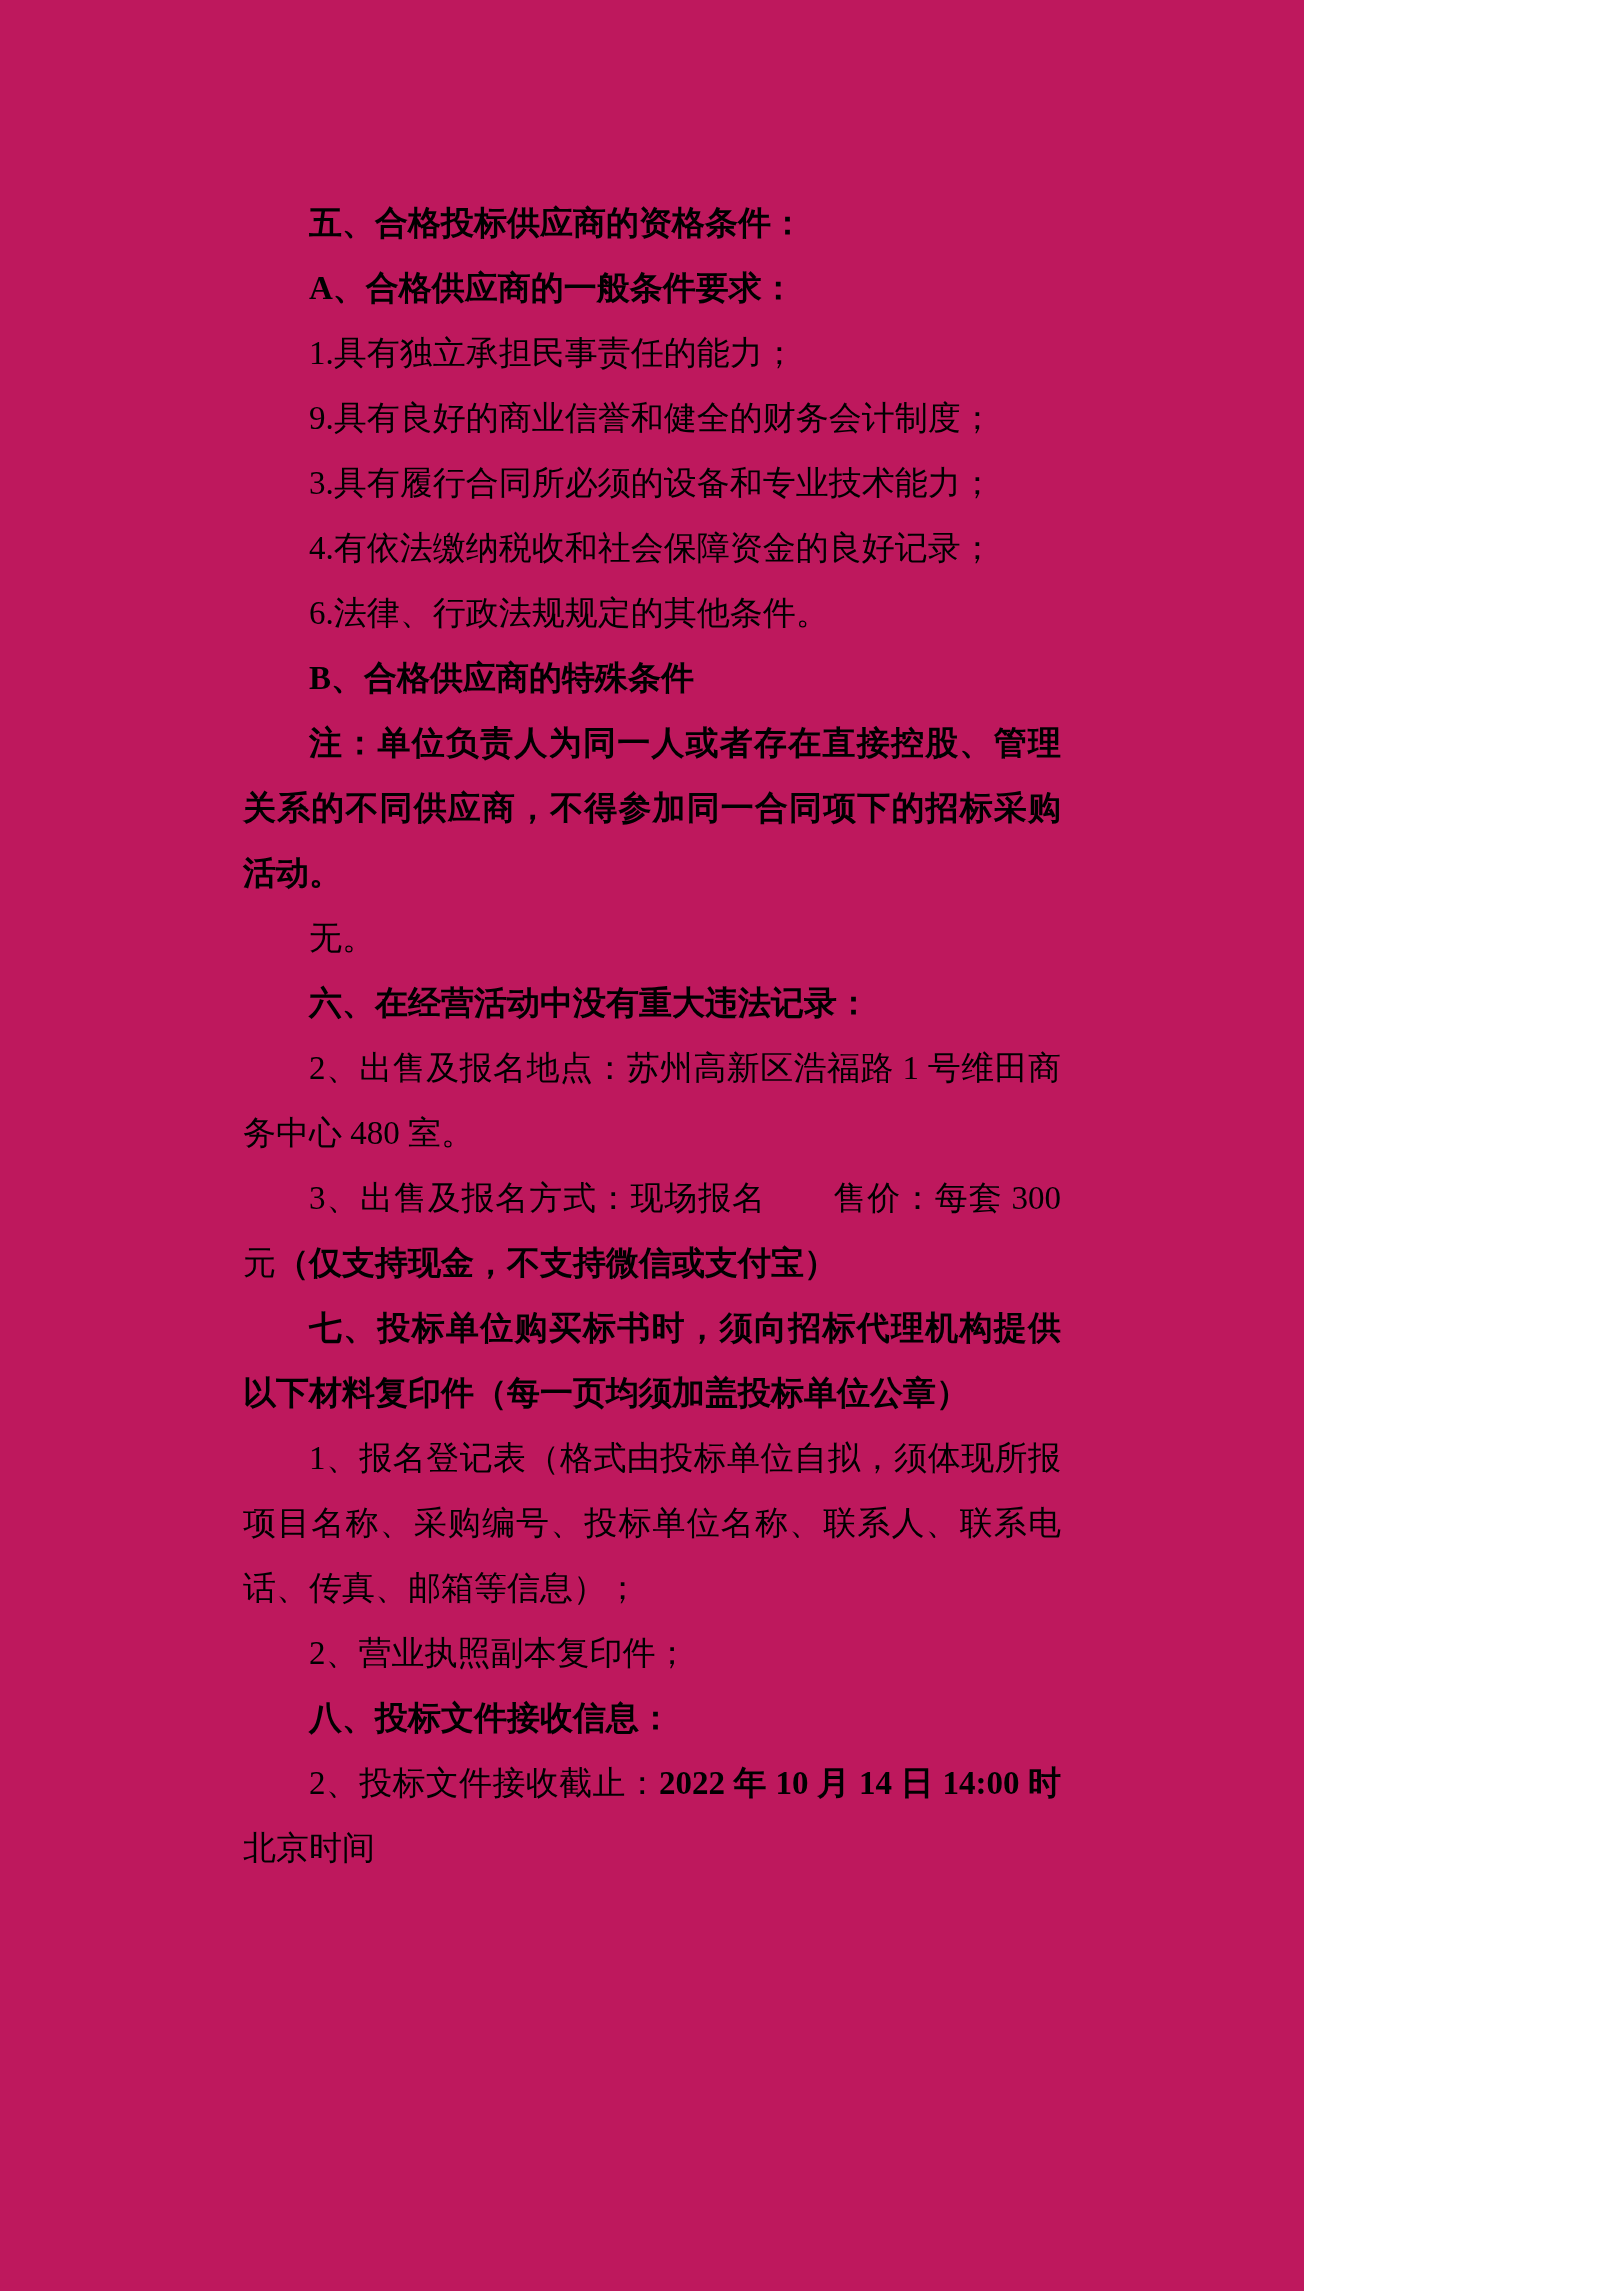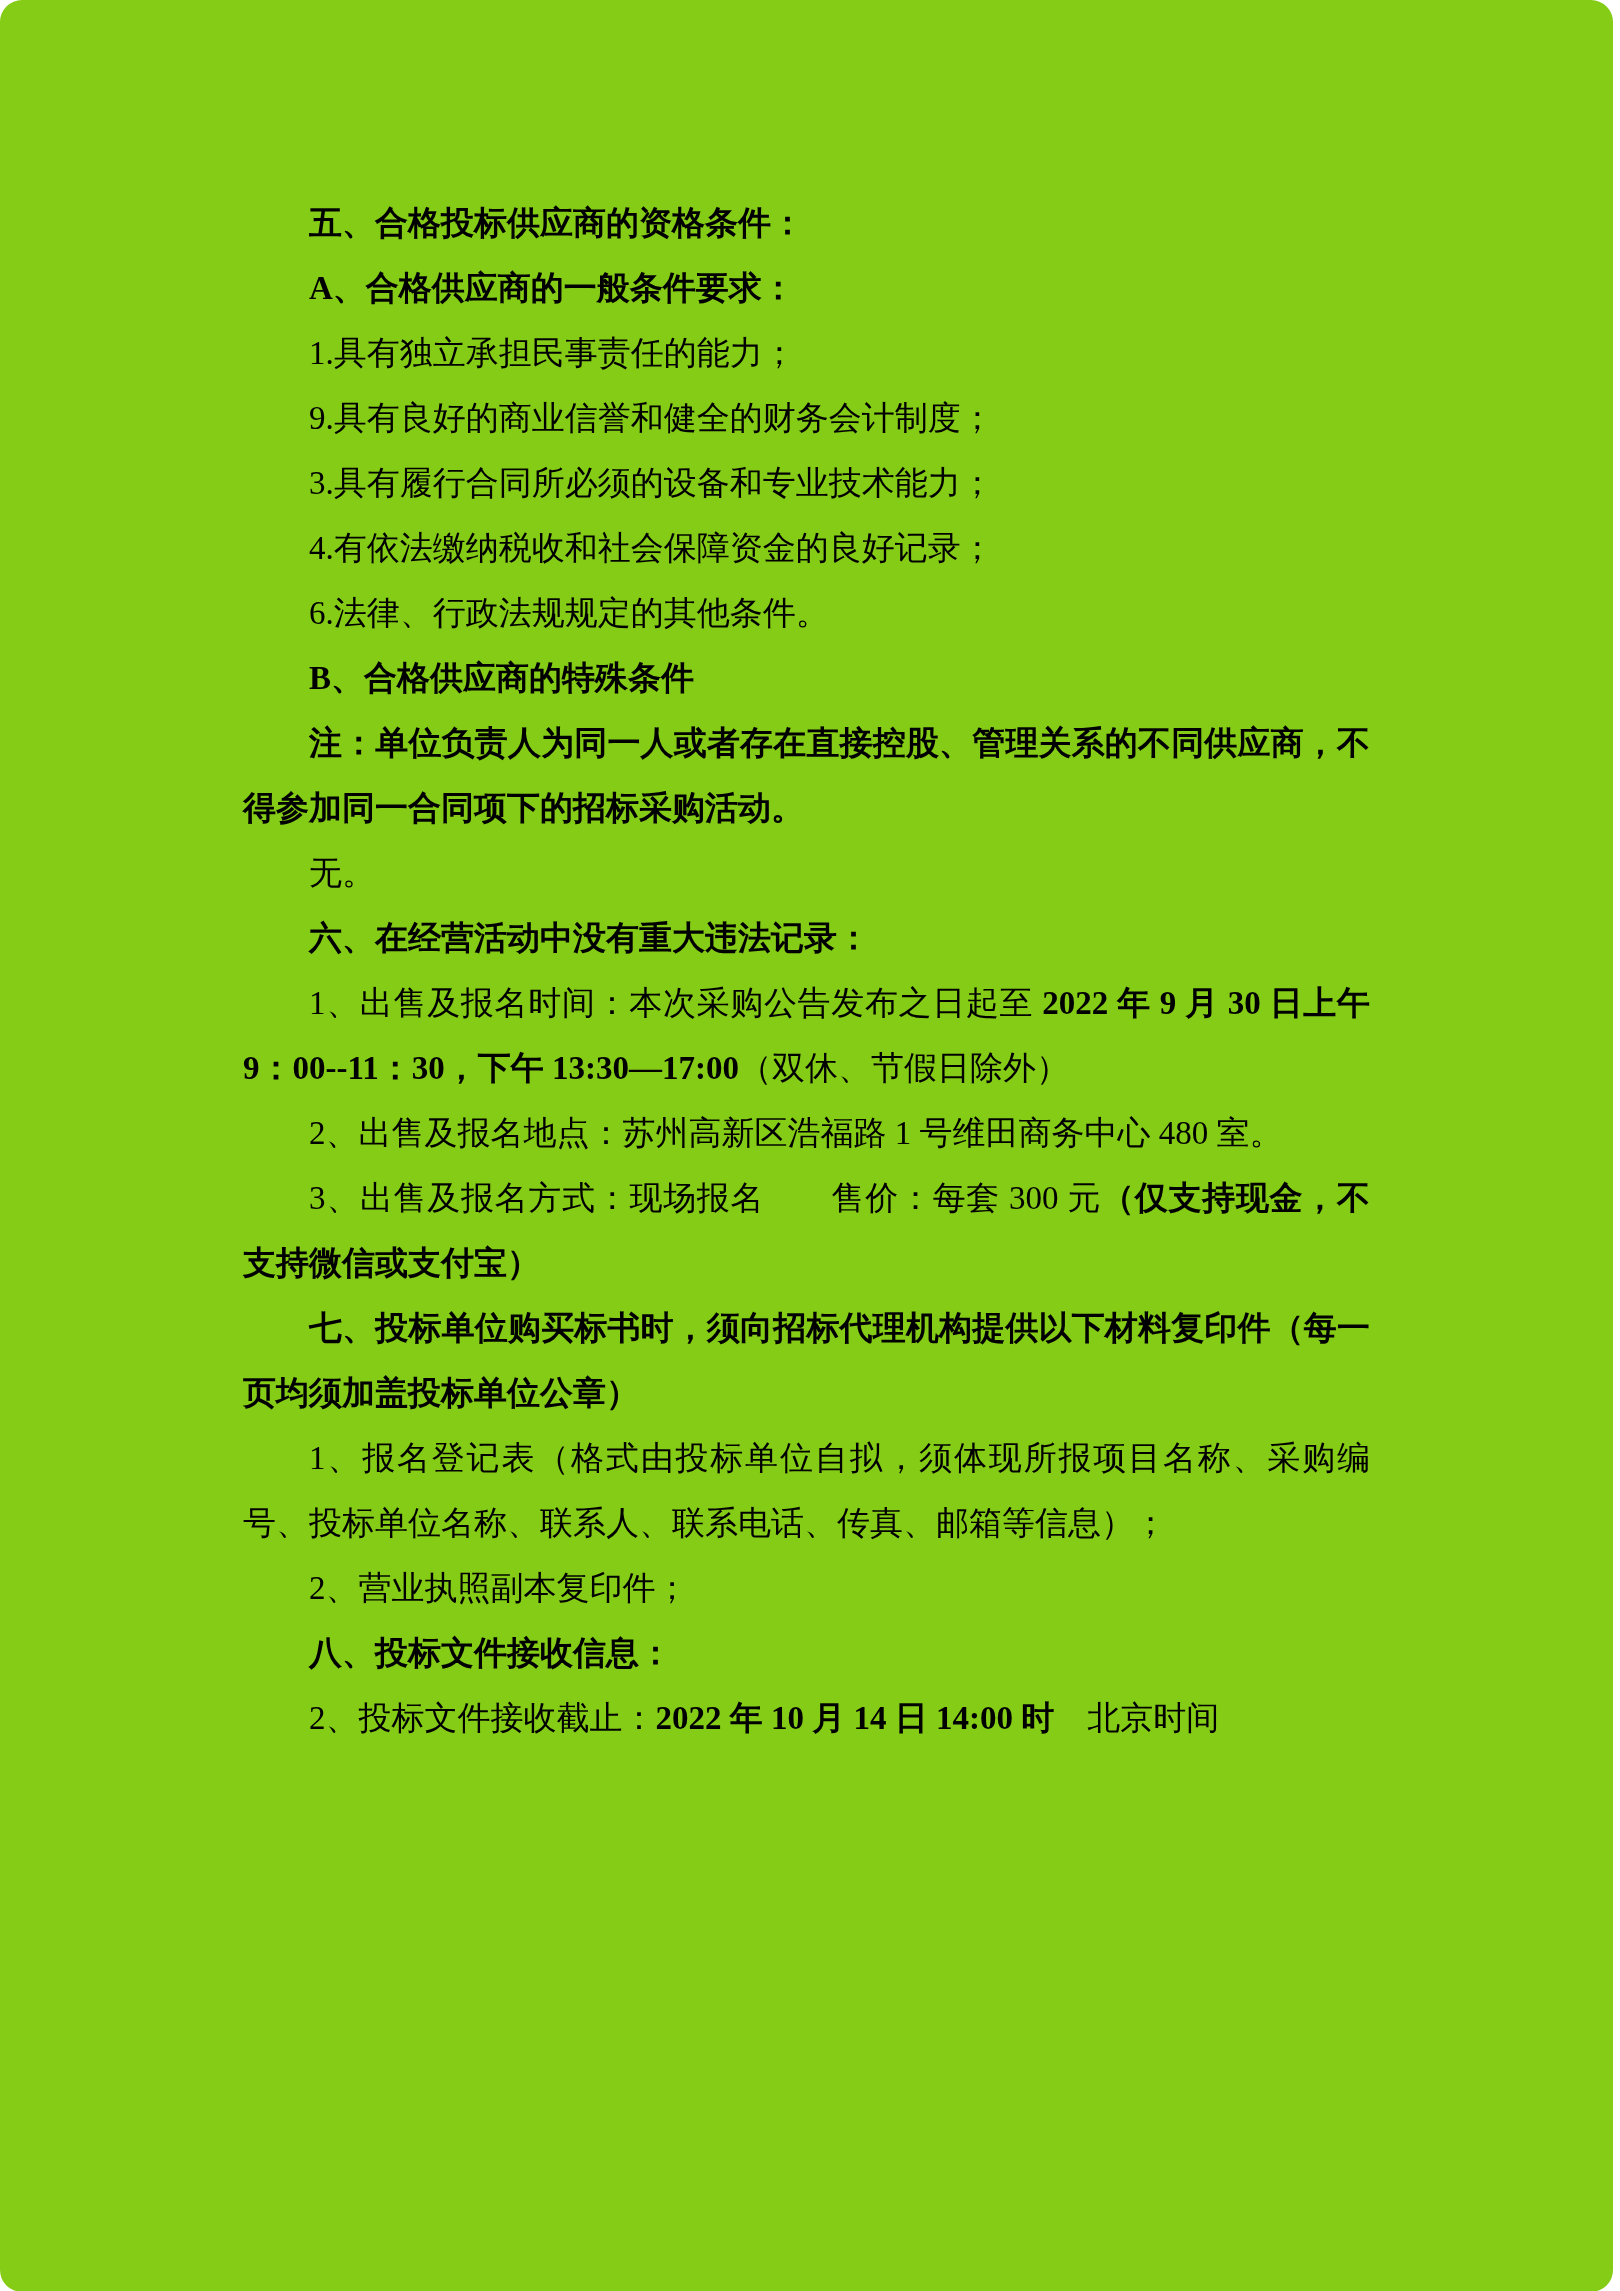--- a/index.html
+++ b/index.html
@@ -5,26 +5,25 @@
   html, body { margin: 0; padding: 0; }
   body {
     width: 1620px;
     height: 2292px;
     background: #ffffff;
     color: #000000;
     font-family: "Liberation Serif", "DejaVu Serif", serif;
   }
   .page {
     box-sizing: border-box;
-    width: 1613px;
+    width: 1304px;
     height: 2292px;
     padding: 191px 243px 0 243px;
-    background: #84cc16;
+    background: #be185d;
     overflow: hidden;
-    border-radius: 22px;
   }
   .doc-body p {
     margin: 0;
     font-size: 33px;
     line-height: 65px;
     text-align: justify;
     text-indent: 2em;
     white-space: pre-wrap;
     word-break: break-all;
   }
@@ -39,21 +38,20 @@
       <p><span class="b">A、合格供应商的一般条件要求：</span></p>
       <p><span>1.具有独立承担民事责任的能力；</span></p>
       <p><span>9.具有良好的商业信誉和健全的财务会计制度；</span></p>
       <p><span>3.具有履行合同所必须的设备和专业技术能力；</span></p>
       <p><span>4.有依法缴纳税收和社会保障资金的良好记录；</span></p>
       <p><span>6.法律、行政法规规定的其他条件。</span></p>
       <p><span class="b">B、合格供应商的特殊条件</span></p>
       <p><span class="b">注：单位负责人为同一人或者存在直接控股、管理关系的不同供应商，不得参加同一合同项下的招标采购活动。</span></p>
       <p><span>无。</span></p>
       <p><span class="b">六、在经营活动中没有重大违法记录：</span></p>
-      <p><span>1、出售及报名时间：本次采购公告发布之日起至 </span><span class="b">2022 年 9 月 30 日上午 9：00--11：30，下午 13:30—17:00</span><span>（双休、节假日除外）</span></p>
       <p><span>2、出售及报名地点：苏州高新区浩福路 1 号维田商务中心 480 室。</span></p>
       <p><span>3、出售及报名方式：现场报名　　售价：每套 300 元</span><span class="b">（仅支持现金，不支持微信或支付宝）</span></p>
       <p><span class="b">七、投标单位购买标书时，须向招标代理机构提供以下材料复印件（每一页均须加盖投标单位公章）</span></p>
       <p><span>1、报名登记表（格式由投标单位自拟，须体现所报项目名称、采购编号、投标单位名称、联系人、联系电话、传真、邮箱等信息）；</span></p>
       <p><span>2、营业执照副本复印件；</span></p>
       <p><span class="b">八、投标文件接收信息：</span></p>
       <p><span>2、投标文件接收截止：</span><span class="b">2022 年 10 月 14 日 14:00 时</span><span>　北京时间</span></p>
     </div>
 </div>
 

